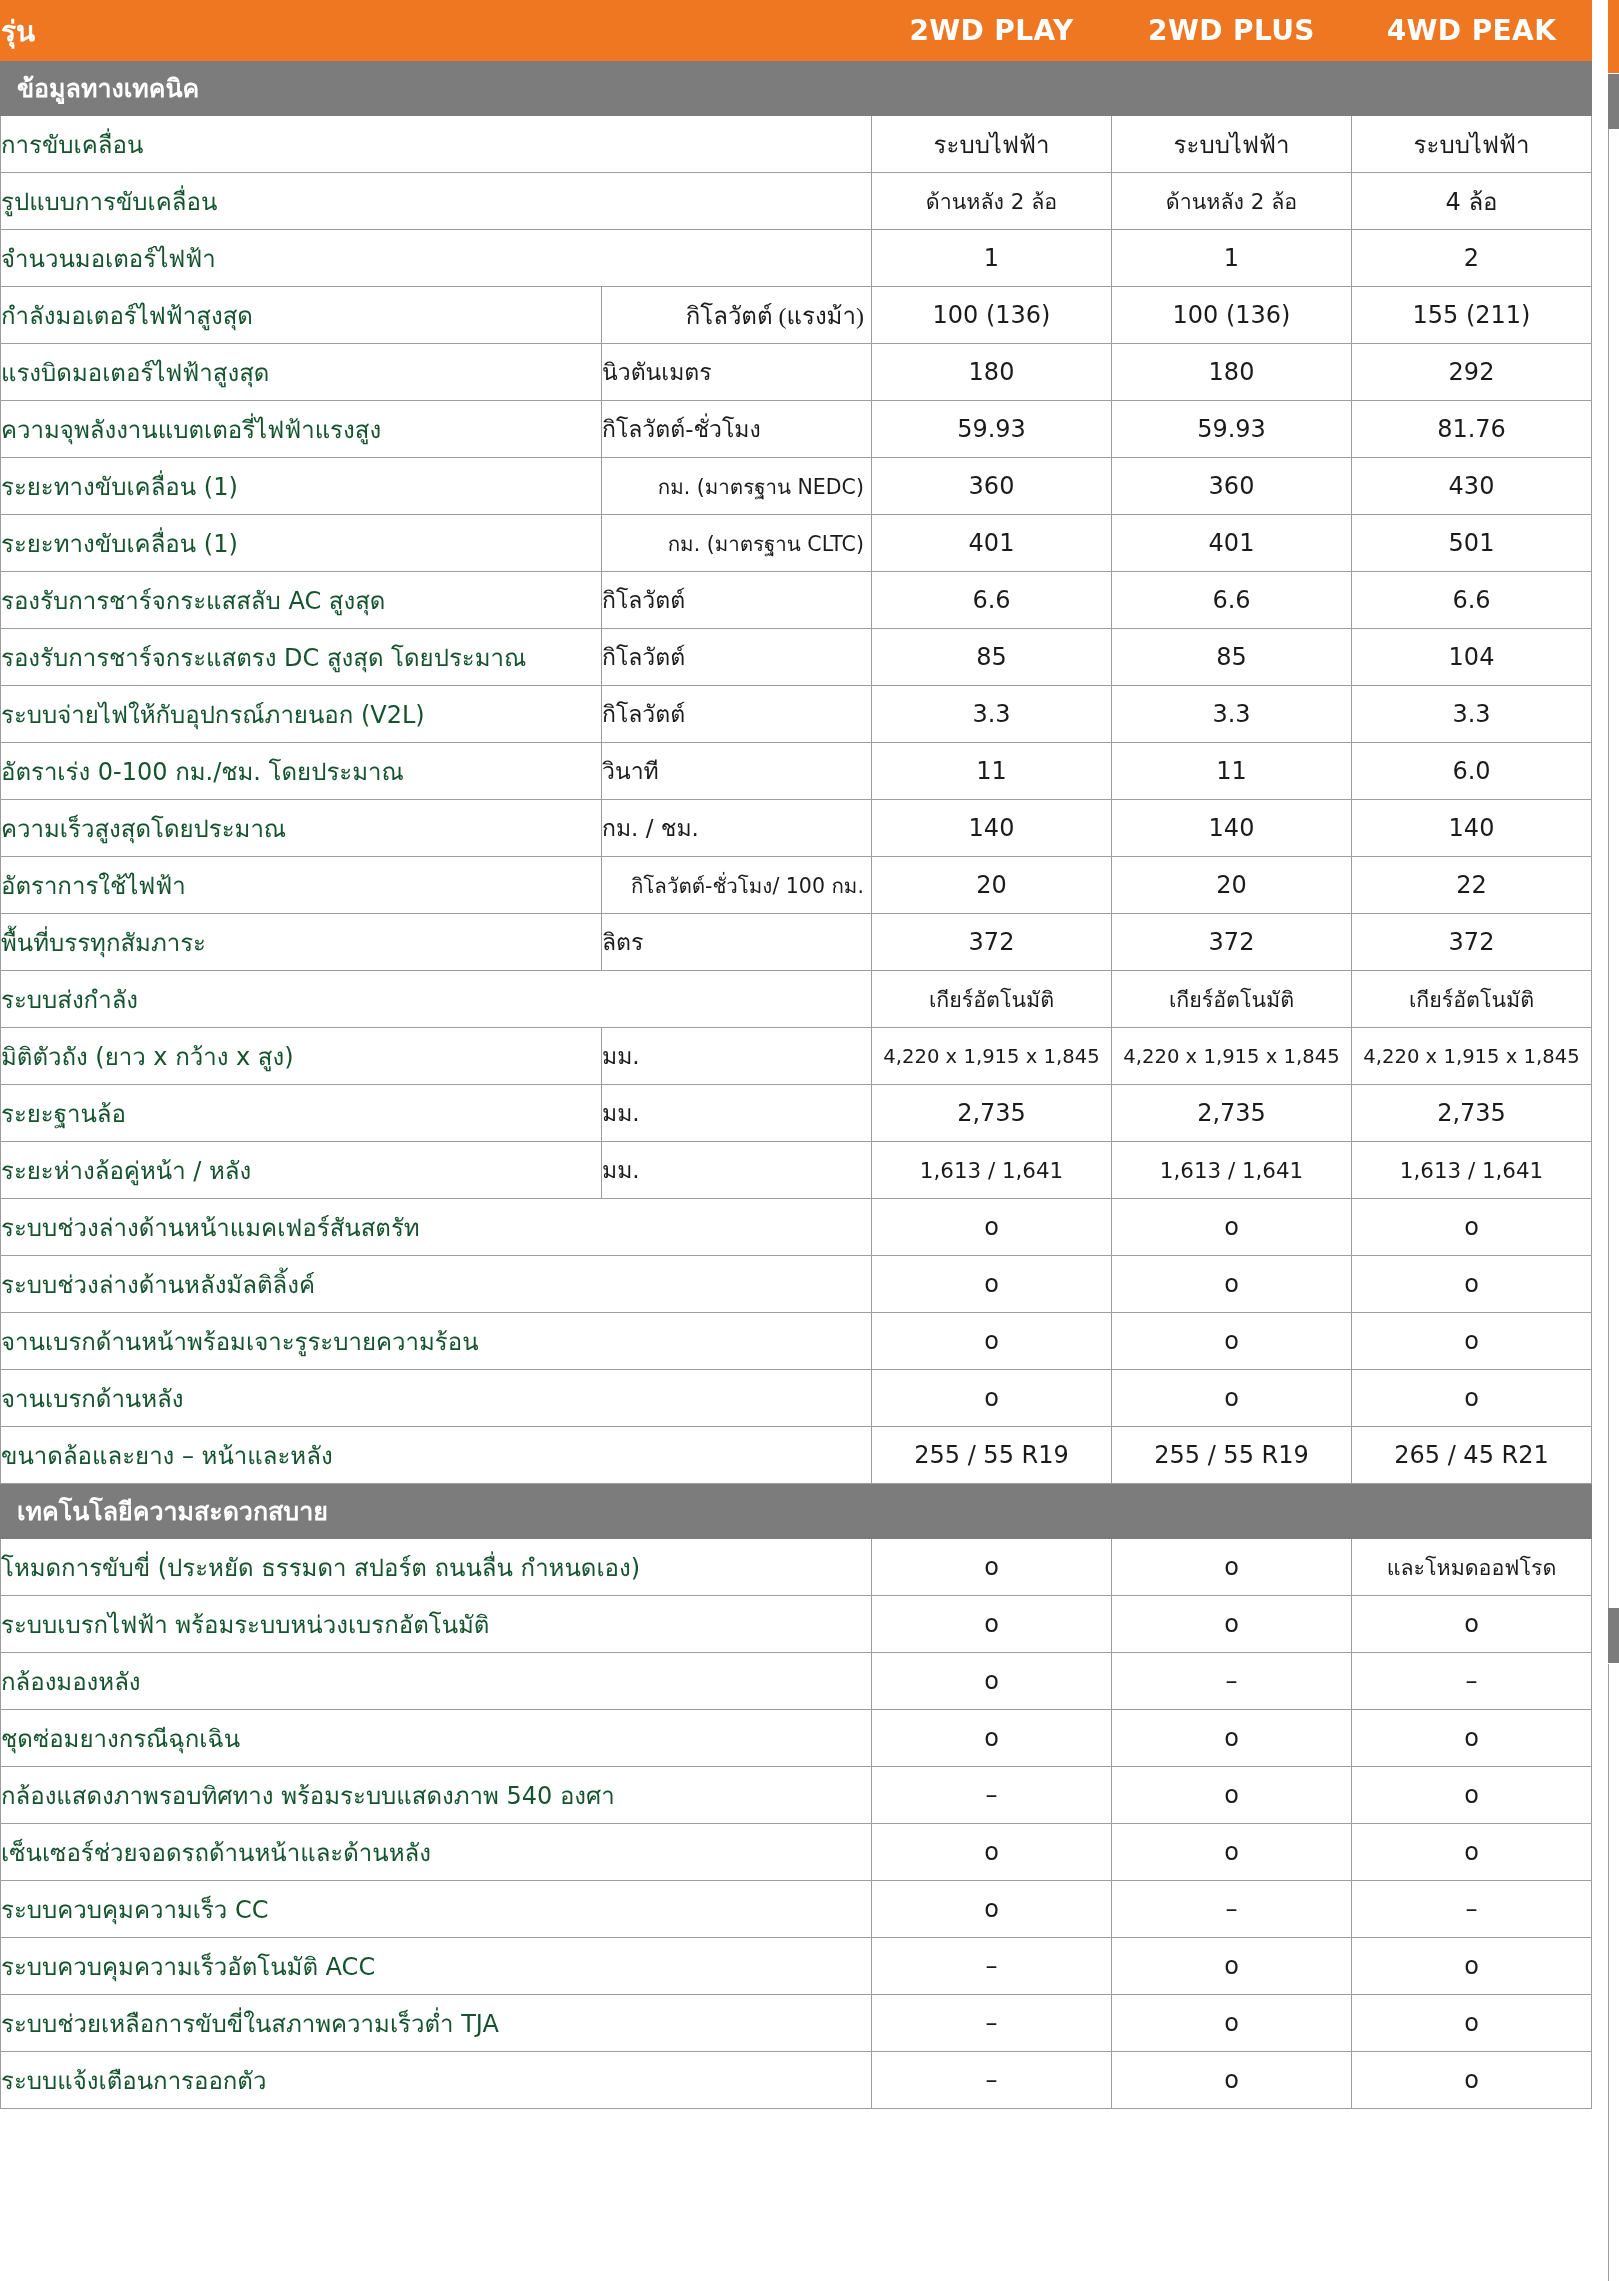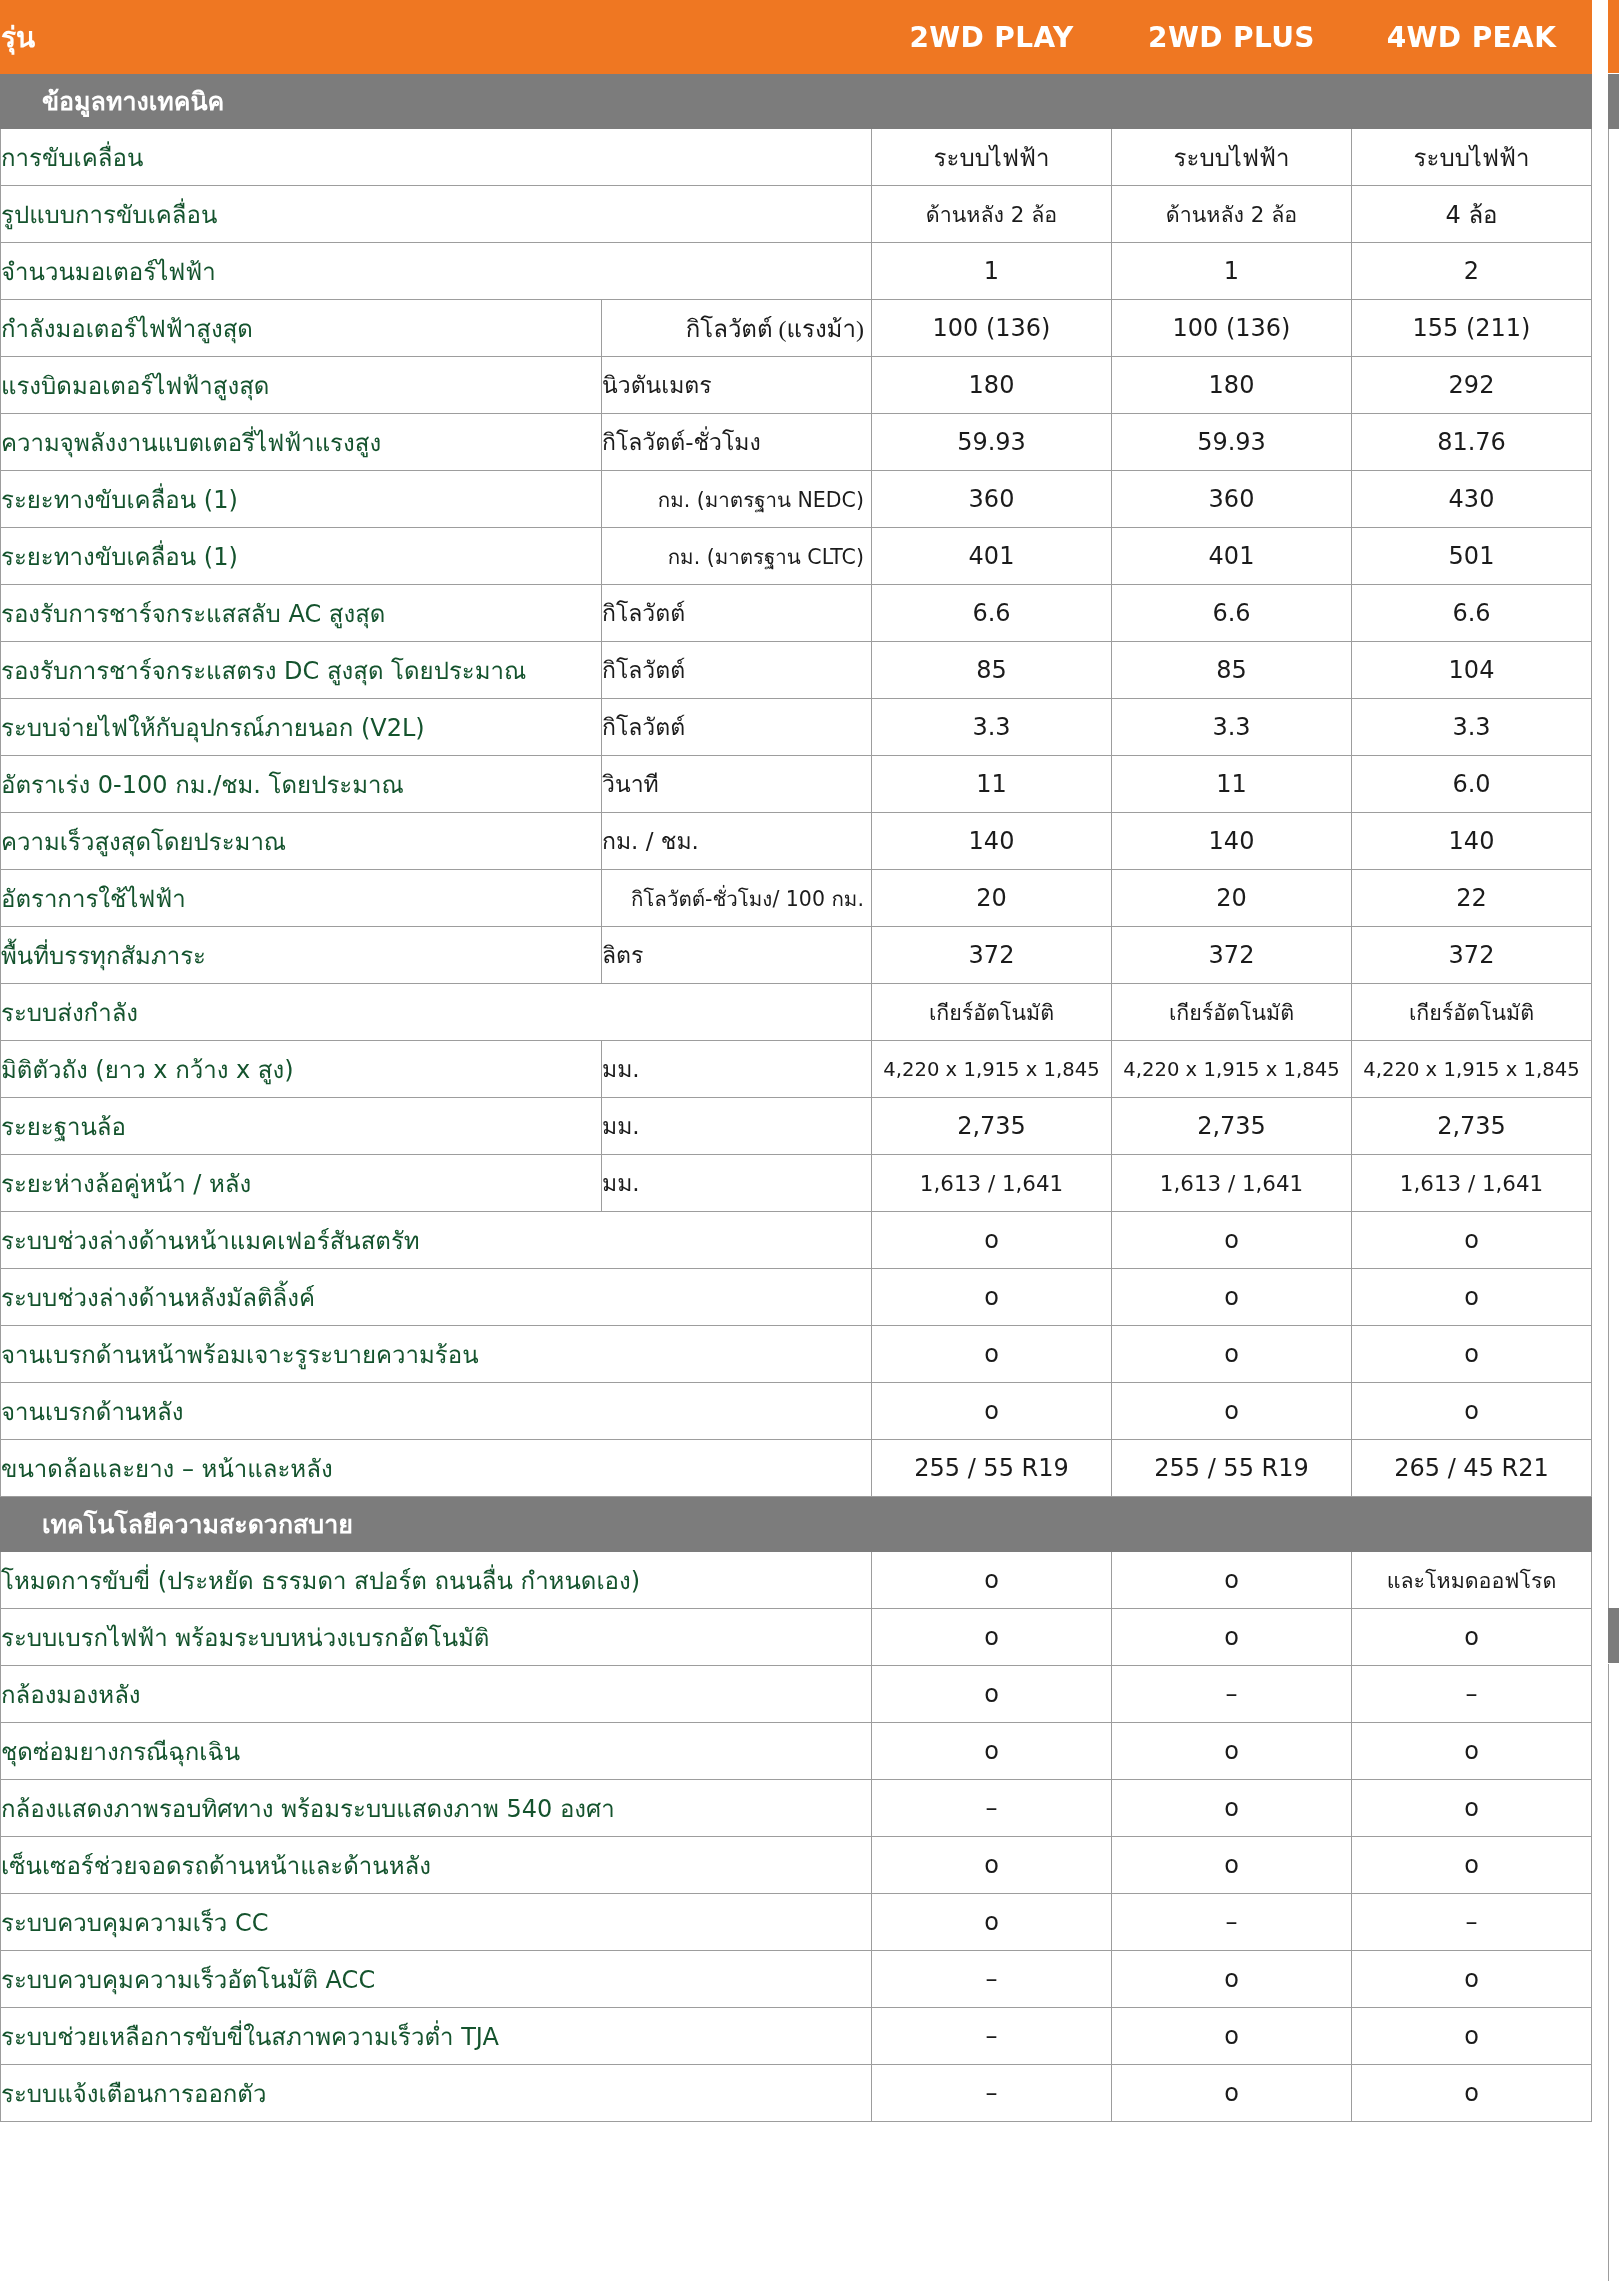--- a/index.html
+++ b/index.html
@@ -31,21 +31,21 @@
   table.spec td, table.spec th {
     border: 0.9px solid #9d9d9d;
     padding: 0;
     vertical-align: middle;
   }
 
   
   tr.head-row th {
     background: #ef7722;
     color: #ffffff;
-    height: 73px;
+    height: 60px;
     font-size: 28px;
     font-weight: bold;
     border: 0.9px solid #ef7722;
   }
   th.head-label {
     text-align: left;
     padding-left: 27px;
     font-size: 29px;
   }
   th.head-variant {
@@ -54,21 +54,21 @@
   }
 
   
   tr.section-row td {
     background: #7c7c7c;
     color: #ffffff;
     height: 55px;
     font-size: 25px;
     font-weight: bold;
     text-align: left;
-    padding-left: 41px;
+    padding-left: 16px;
     border: 0.9px solid #7c7c7c;
   }
 
   
   tr.data-row td { height: 57px; }
   td.label {
     text-align: left;
     padding-left: 25px;
     font-size: 24px;
     color: #14532d;

